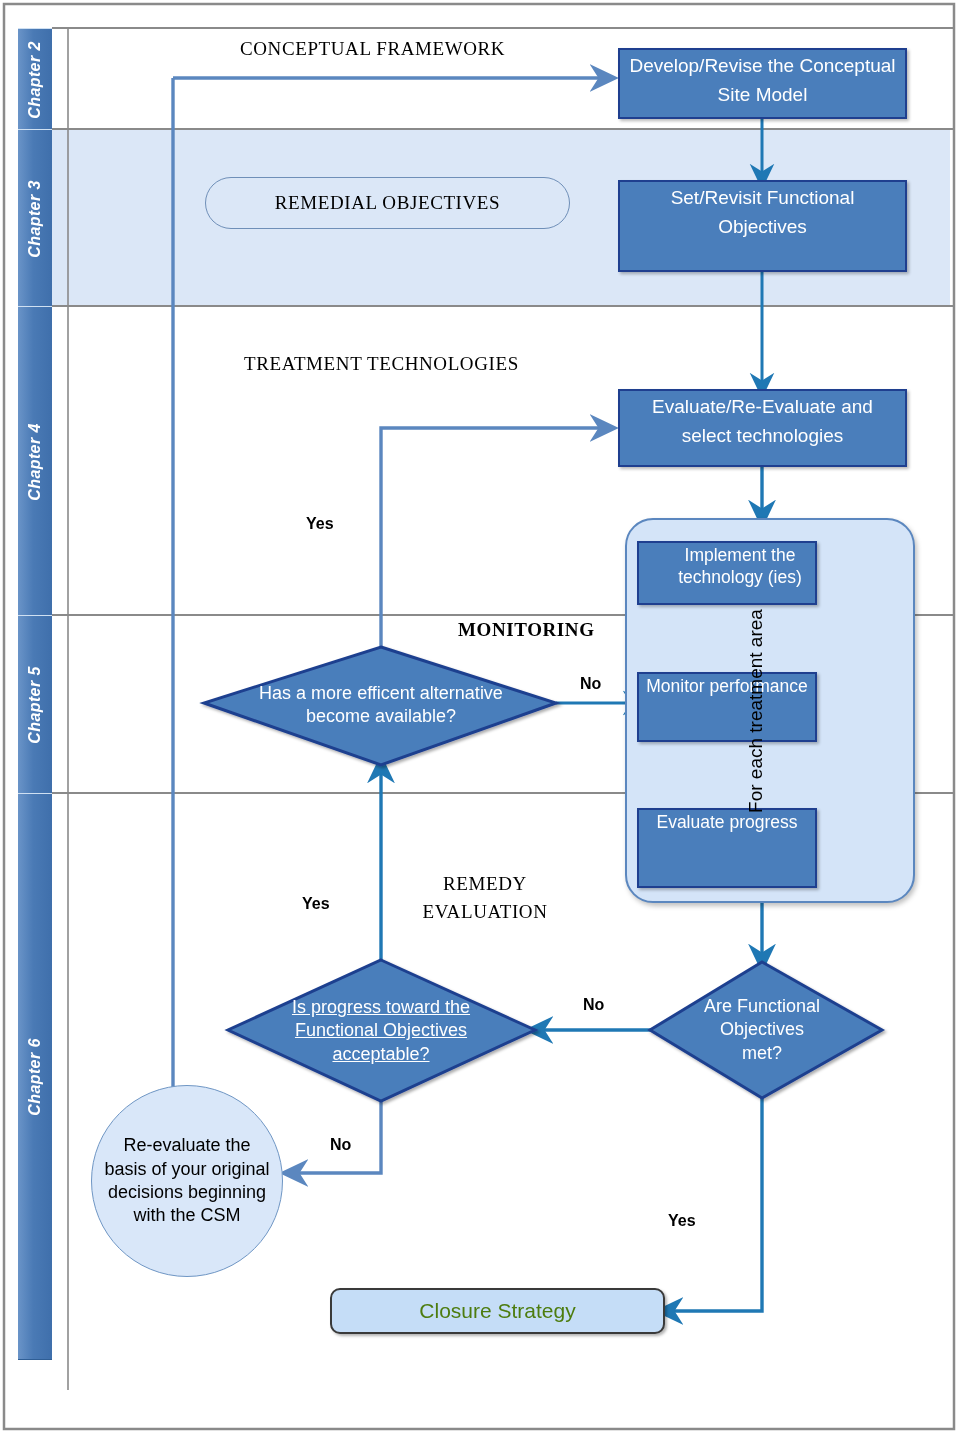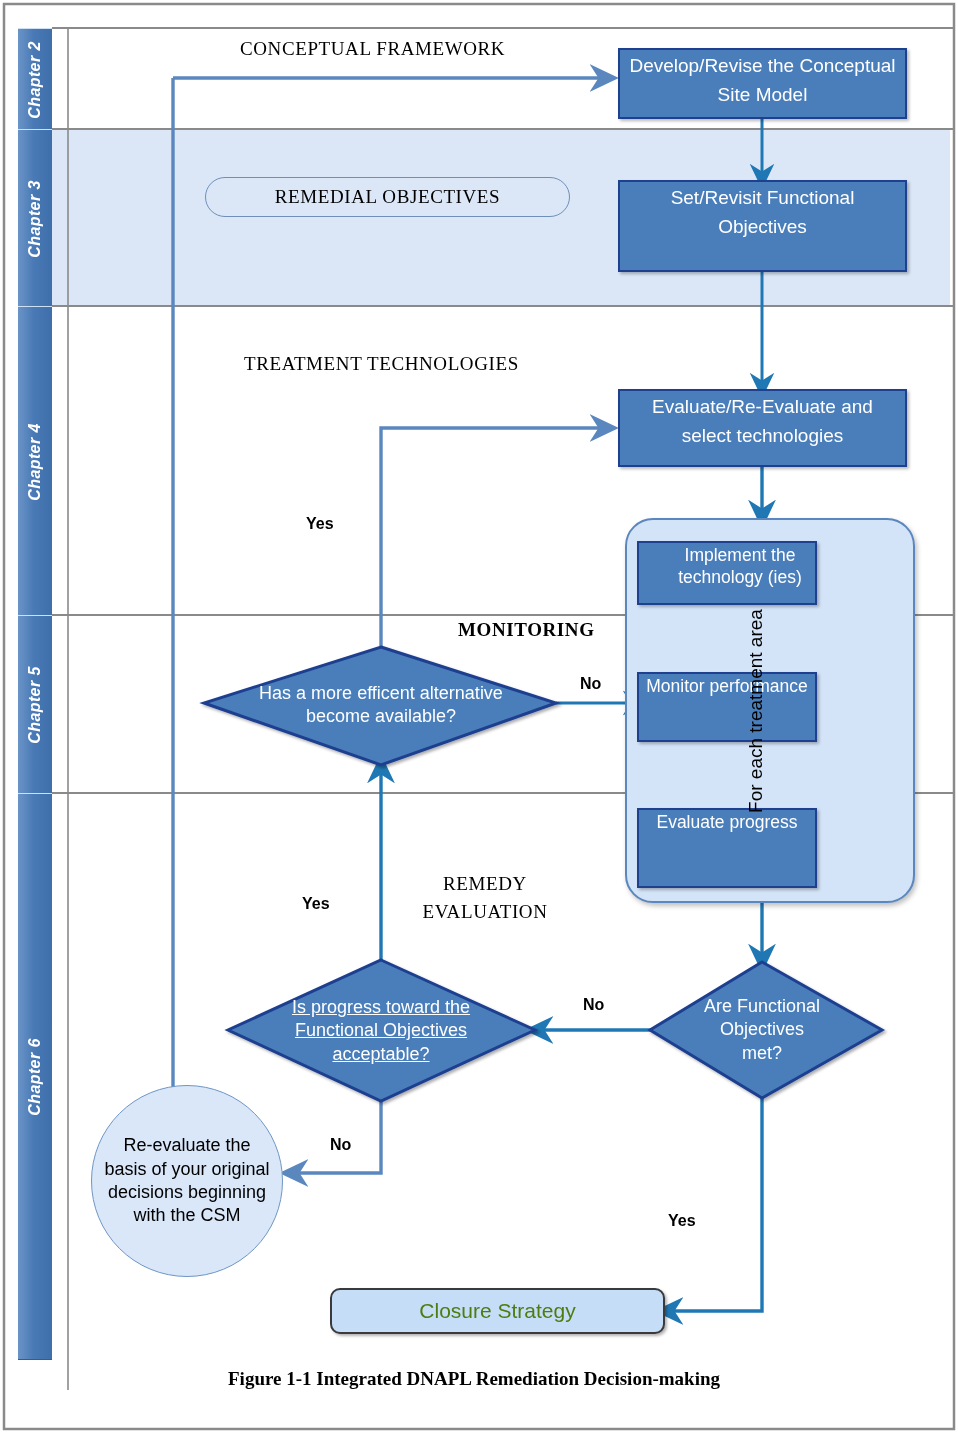--- a/index.html
+++ b/index.html
@@ -238,21 +238,21 @@
   </div>
   <div class="chapter-tab" style="top:793px;height:565px;">
     <span class="lbl">Chapter 6</span>
   </div>
 
   <div class="sec-title" style="left:240px;top:38px;">CONCEPTUAL FRAMEWORK</div>
   <div class="sec-title" style="left:244px;top:353px;">TREATMENT TECHNOLOGIES</div>
   <div class="sec-title" style="left:458px;top:619px;font-weight:bold;">MONITORING</div>
   <div class="sec-title two-line" style="left:400px;top:870px;width:170px;">REMEDY EVALUATION</div>
 
-  <div class="plain-box" style="left:205px;top:177px;width:365px;height:40px;border-radius:26px;">
+  <div class="plain-box" style="left:205px;top:177px;width:365px;height:52px;border-radius:26px;">
     <span class="sec-title" style="position:static;">REMEDIAL OBJECTIVES</span>
   </div>
 
   <div class="proc" style="left:618px;top:48px;width:289px;height:71px;">
     <span>Develop/Revise the Conceptual Site Model</span>
   </div>
 
   <div class="proc" style="left:618px;top:180px;width:289px;height:92px;">
     <span>Set/Revisit Functional Objectives</span>
   </div>
@@ -291,15 +291,14 @@
   <div class="edge-lbl" style="left:668px;top:1212px;">Yes</div>
 
   <div class="circle-node" style="left:91px;top:1085px;width:192px;height:192px;padding:0 12px;">
     <span>Re-evaluate the basis of your original decisions beginning with the CSM</span>
   </div>
 
   <div class="pill" style="left:330px;top:1288px;width:335px;height:46px;">
     <span>Closure Strategy</span>
   </div>
 
-  <div class="caption" style="left:228px;top:1368px;">Figure 1-1 Integrated DNAPL Remediation Decision-making</div>
 
 </div>
 
 </body></html>

